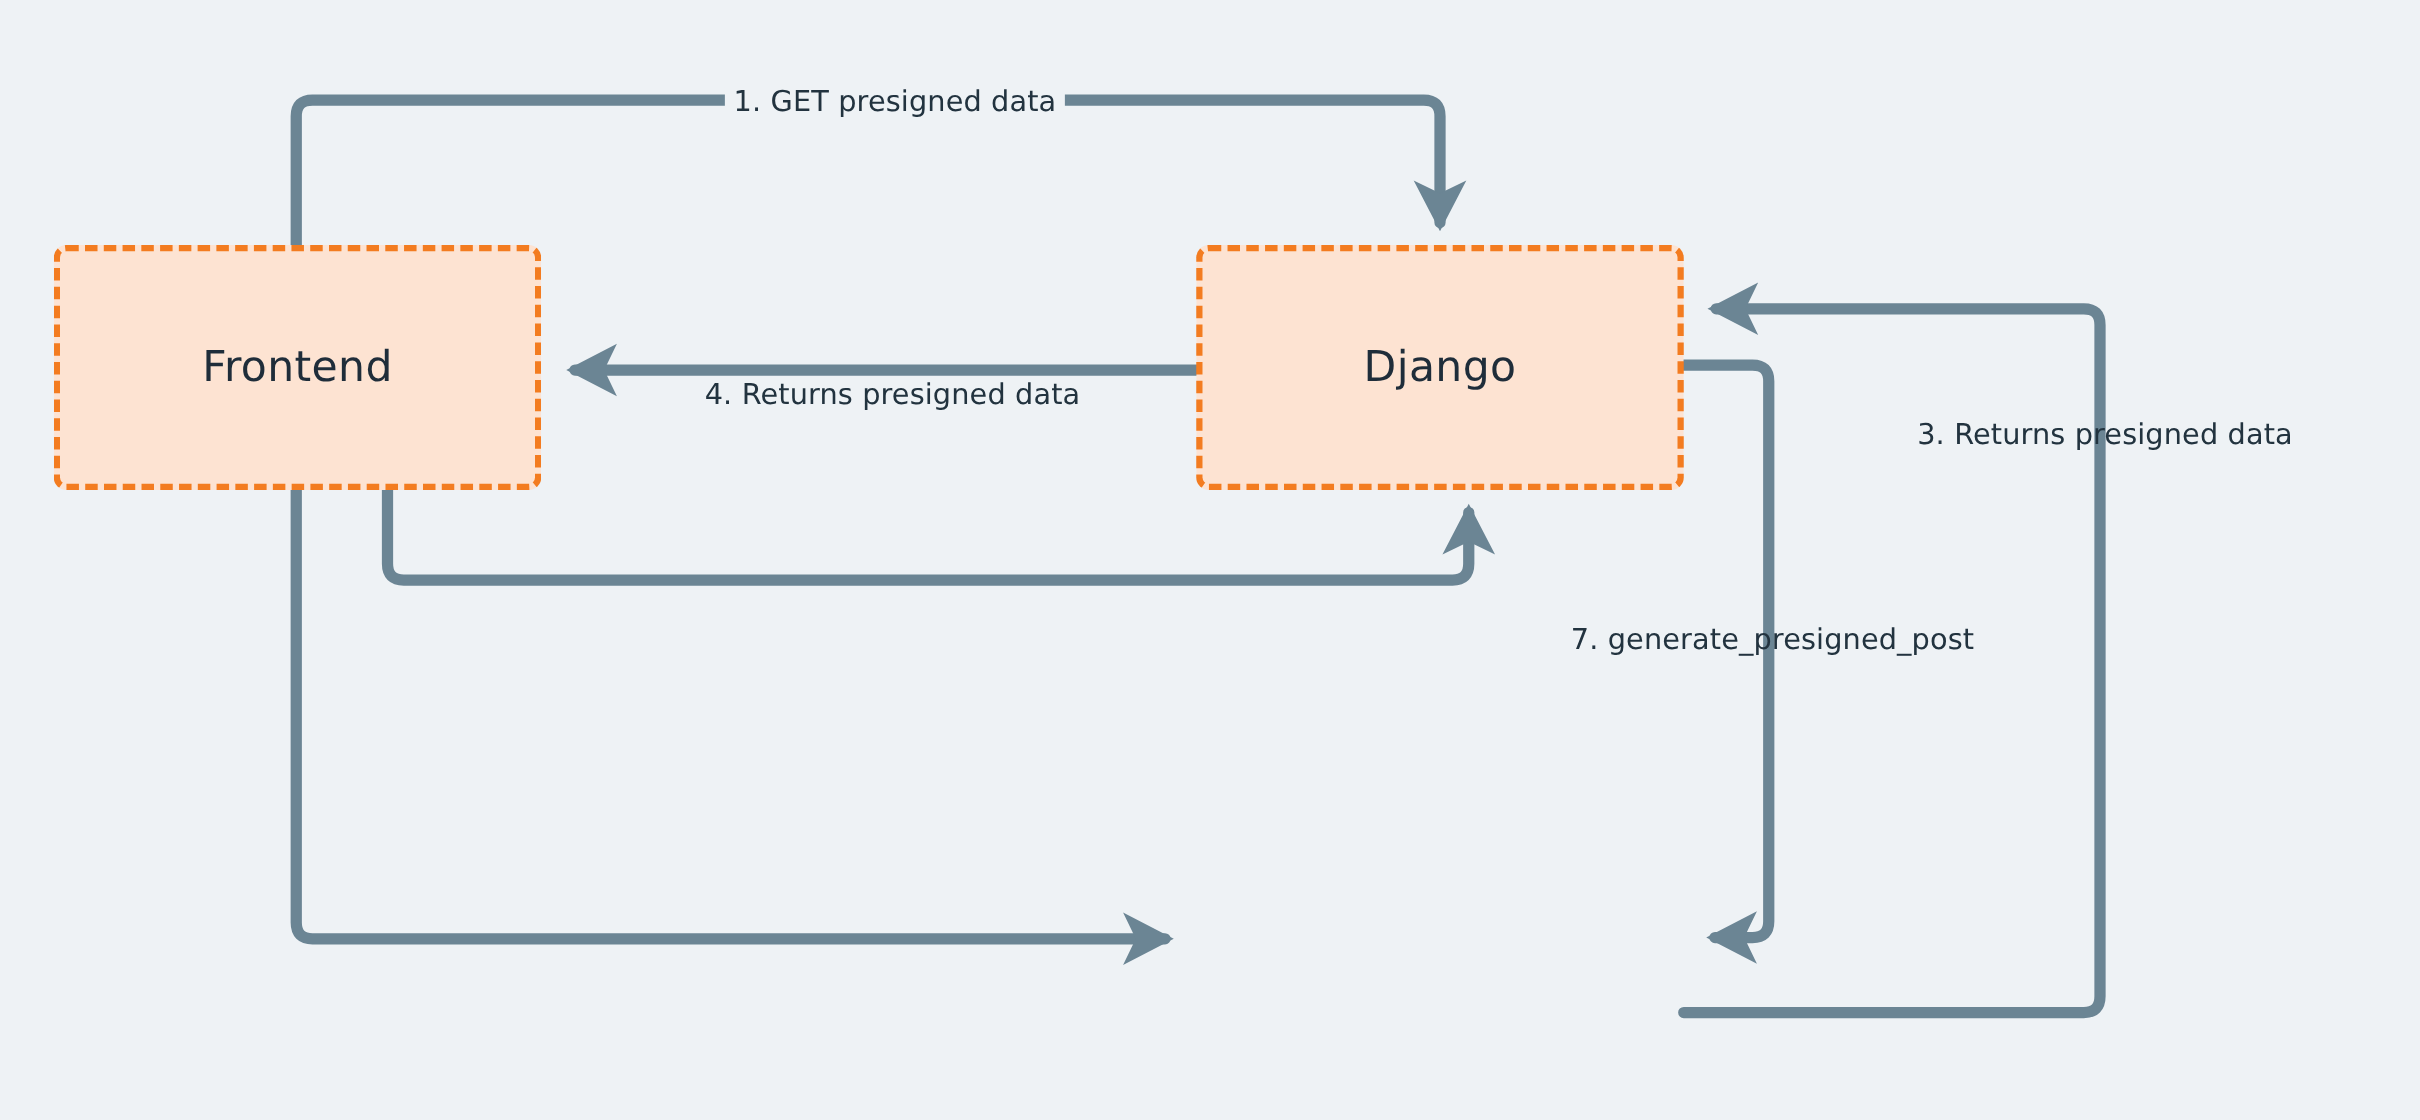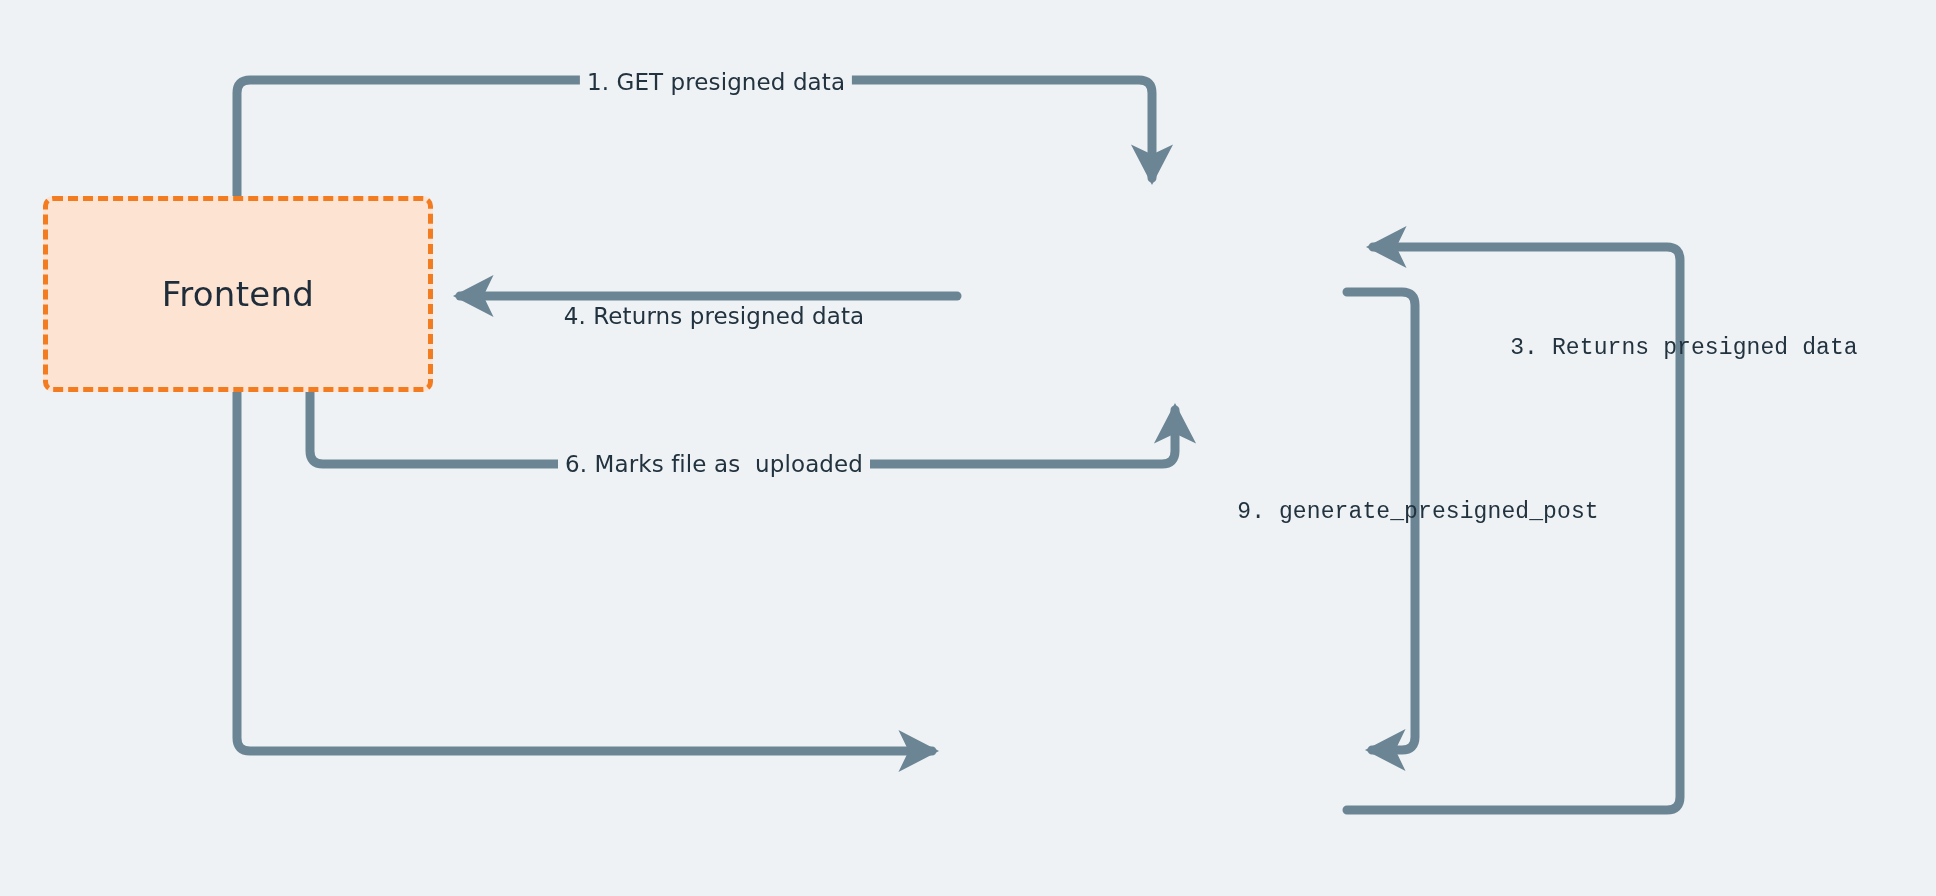--- a/index.html
+++ b/index.html
@@ -43,21 +43,20 @@
     font-size: 23px;
     color: #22333f;
     white-space: pre;
     background: #eef2f5;
     padding: 0 7px;
     line-height: 1.05;
     letter-spacing: 0.1px;
   }
   .edge-label.plain {
     background: transparent;
-    font-family: Liberation Mono, monospace;
   }
 </style>
 </head>
 <body>
 
 <div id="canvas">
 
   <svg id="wires" viewBox="0 0 1936 896" xmlns="http://www.w3.org/2000/svg">
     <defs>
       <marker id="ah" viewBox="0 0 12 12" refX="9.2" refY="6" markerWidth="5.2" markerHeight="5.2" orient="auto-start-reverse">
@@ -78,26 +77,28 @@
       <path d="M 237 392 L 237 738 Q 237 751 250 751 L 932 751" marker-end="url(#ah)"></path>
 
       <path d="M 310 392 L 310 451 Q 310 464 323 464 L 1162 464 Q 1175 464 1175 451 L 1175 410" marker-end="url(#ah)"></path>
     </g>
   </svg>
 
   <div class="node" style="left:43px; top:196px; width:390px; height:196px;">
     <span class="node-label">Frontend</span>
   </div>
 
+  <div class="node" style="left:957px; top:196px; width:390px; height:196px;">
+    <span class="node-label">Django</span>
+  </div>
 
 
   <div class="edge-label" style="left:716px; top:82px; transform:translate(-50%,-50%);">1. GET presigned data</div>
 
-  <div class="edge-label plain" style="left:1418px; top:512px; transform:translate(-50%,-50%);">9. generate_presigned_post</div>
+  <div class="edge-label plain" style="left:1418px; top:512px; transform:translate(-50%,-50%);">7. generate_presigned_post</div>
 
   <div class="edge-label plain" style="left:1684px; top:348px; transform:translate(-50%,-50%);">3. Returns presigned data</div>
 
   <div class="edge-label" style="left:714px; top:296px; transform:translate(-50%,-50%);margin-top:20px;">4. Returns presigned data</div>
 
 
-  <div class="edge-label" style="left:714px; top:464px; transform:translate(-50%,-50%);">6. Marks file as  uploaded</div>
 
 </div>
 
 </body></html>

